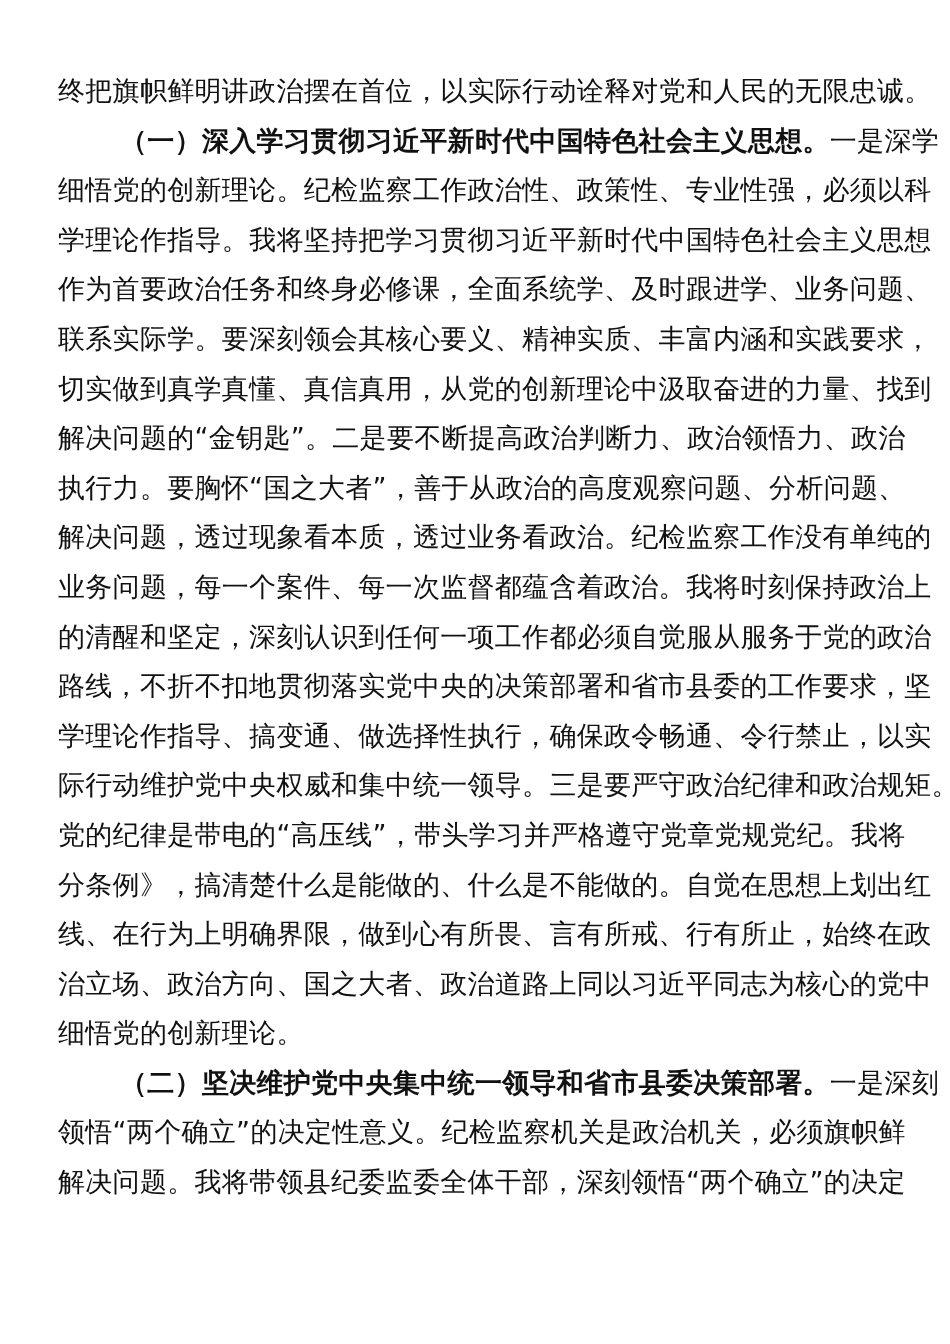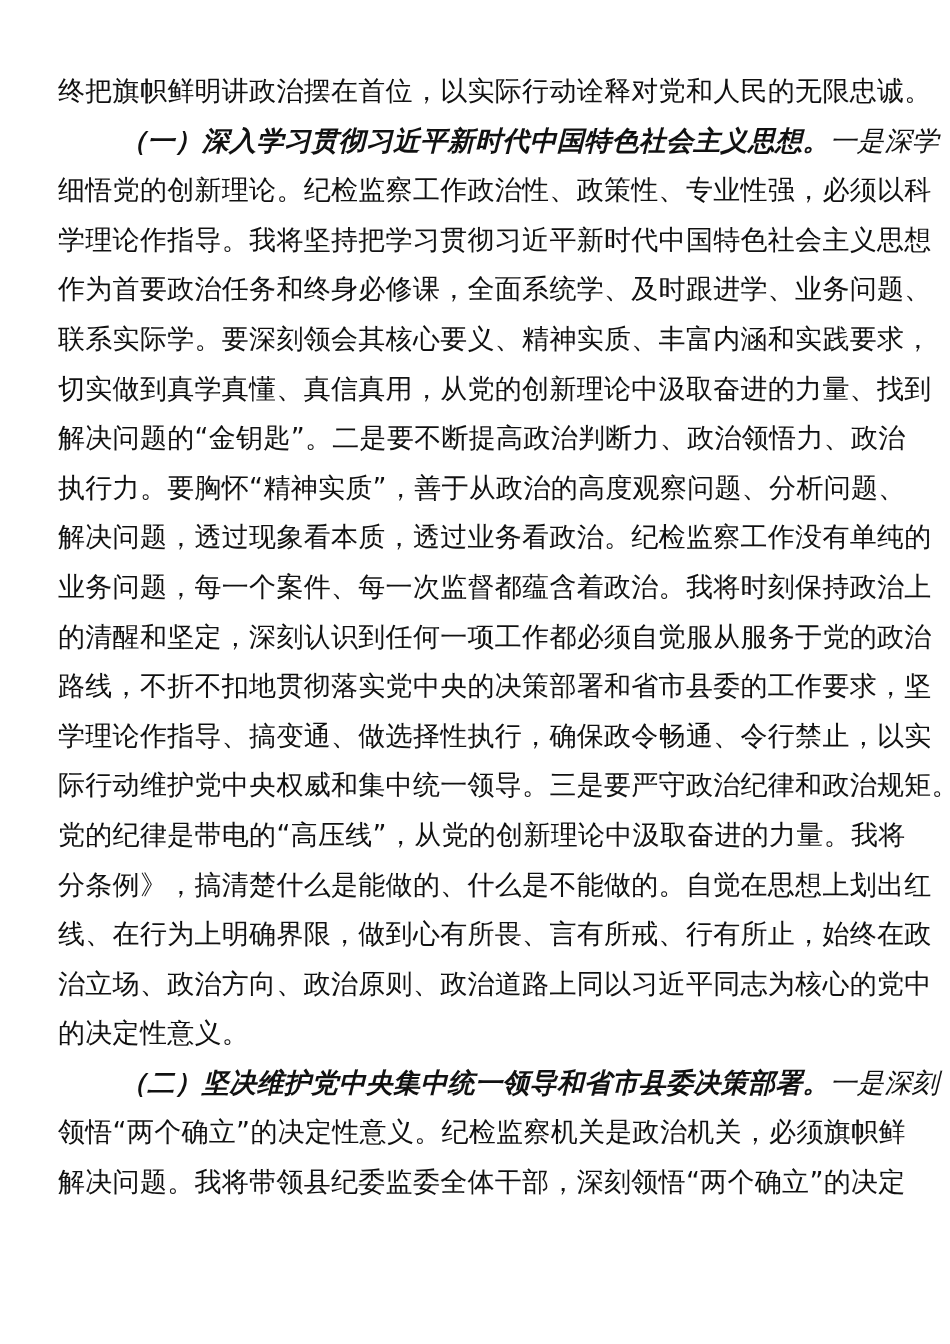--- a/index.html
+++ b/index.html
@@ -4,43 +4,43 @@
   <style>
     html, body { margin: 0; padding: 0; background: #ffffff; }
     body { width: 950px; height: 1344px; overflow: hidden; position: relative; }
     .page {
       position: absolute; left: 58px; top: 66px; width: 822px;
       font-family: "DejaVu Sans", "Liberation Sans", sans-serif;
       font-size: 27px; line-height: 49.6px; color: #111111;
       text-align: justify; letter-spacing: 0.3px;
     }
     .line { display: block; height: 49.6px; white-space: nowrap; overflow: visible; }
-    .indent { padding-left: 62px; font-style: italic; }
+    .indent { padding-left: 62px; }
     .bold { font-weight: bold; }
   </style>
 </head>
 <body>
 
 <div class="page">
   <span class="line">终把旗帜鲜明讲政治摆在首位，以实际行动诠释对党和人民的无限忠诚。</span>
   <span class="line indent"><span class="bold">（一）深入学习贯彻习近平新时代中国特色社会主义思想。</span><span>一是深学</span></span>
   <span class="line">细悟党的创新理论。纪检监察工作政治性、政策性、专业性强，必须以科</span>
   <span class="line">学理论作指导。我将坚持把学习贯彻习近平新时代中国特色社会主义思想</span>
   <span class="line">作为首要政治任务和终身必修课，全面系统学、及时跟进学、业务问题、</span>
   <span class="line">联系实际学。要深刻领会其核心要义、精神实质、丰富内涵和实践要求，</span>
   <span class="line">切实做到真学真懂、真信真用，从党的创新理论中汲取奋进的力量、找到</span>
   <span class="line">解决问题的“金钥匙”。二是要不断提高政治判断力、政治领悟力、政治</span>
-  <span class="line">执行力。要胸怀“精神实质”，善于从政治的高度观察问题、分析问题、</span>
+  <span class="line">执行力。要胸怀“国之大者”，善于从政治的高度观察问题、分析问题、</span>
   <span class="line">解决问题，透过现象看本质，透过业务看政治。纪检监察工作没有单纯的</span>
   <span class="line">业务问题，每一个案件、每一次监督都蕴含着政治。我将时刻保持政治上</span>
   <span class="line">的清醒和坚定，深刻认识到任何一项工作都必须自觉服从服务于党的政治</span>
   <span class="line">路线，不折不扣地贯彻落实党中央的决策部署和省市县委的工作要求，坚</span>
   <span class="line">学理论作指导、搞变通、做选择性执行，确保政令畅通、令行禁止，以实</span>
   <span class="line">际行动维护党中央权威和集中统一领导。三是要严守政治纪律和政治规矩。</span>
-  <span class="line">党的纪律是带电的“高压线”，从党的创新理论中汲取奋进的力量。我将</span>
+  <span class="line">党的纪律是带电的“高压线”，带头学习并严格遵守党章党规党纪。我将</span>
   <span class="line">分条例》，搞清楚什么是能做的、什么是不能做的。自觉在思想上划出红</span>
   <span class="line">线、在行为上明确界限，做到心有所畏、言有所戒、行有所止，始终在政</span>
-  <span class="line">治立场、政治方向、政治原则、政治道路上同以习近平同志为核心的党中</span>
-  <span class="line">的决定性意义。</span>
+  <span class="line">治立场、政治方向、国之大者、政治道路上同以习近平同志为核心的党中</span>
+  <span class="line">细悟党的创新理论。</span>
   <span class="line indent"><span class="bold">（二）坚决维护党中央集中统一领导和省市县委决策部署。</span><span>一是深刻</span></span>
   <span class="line">领悟“两个确立”的决定性意义。纪检监察机关是政治机关，必须旗帜鲜</span>
   <span class="line">解决问题。我将带领县纪委监委全体干部，深刻领悟“两个确立”的决定</span>
 </div>
 
 </body></html>

